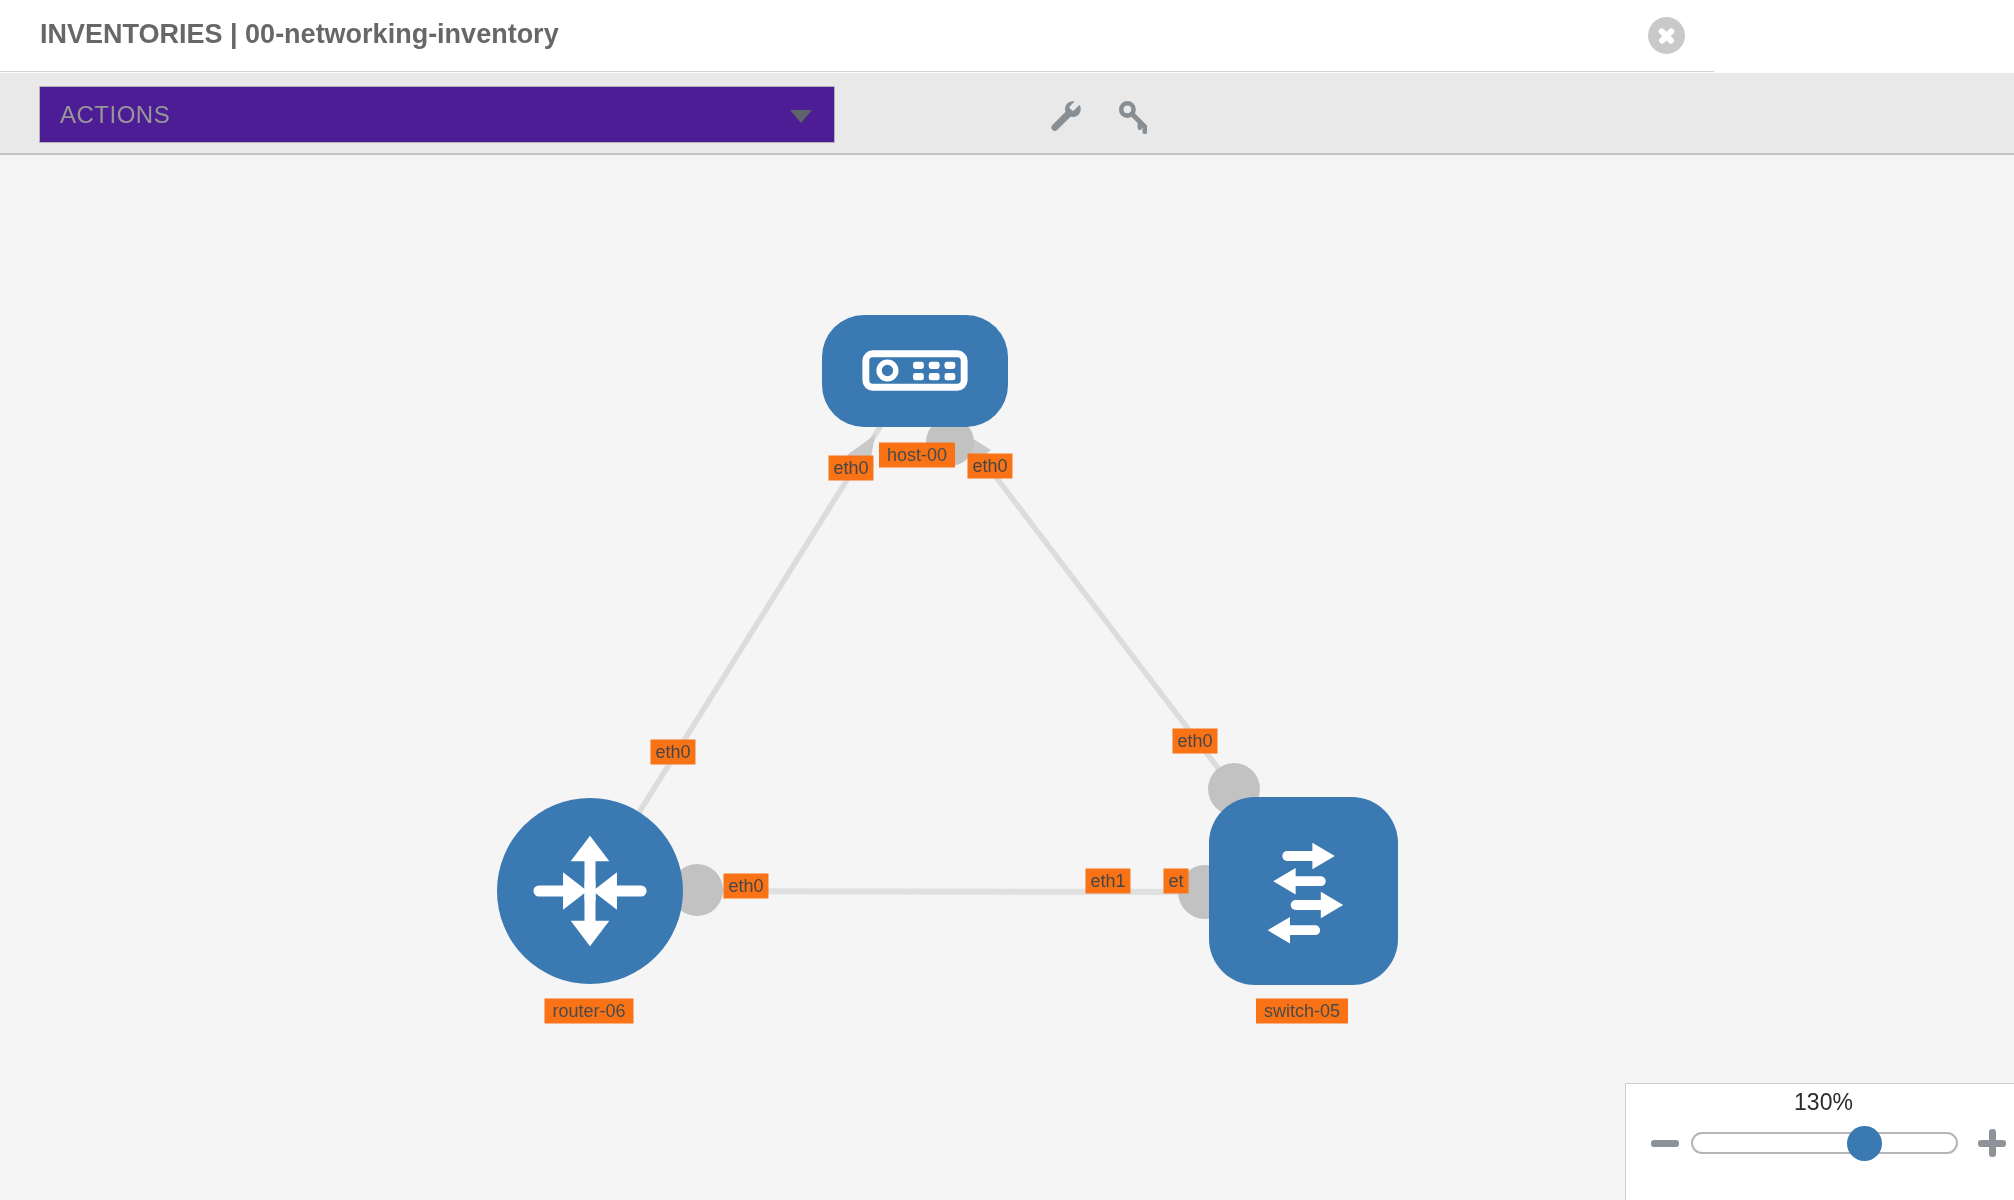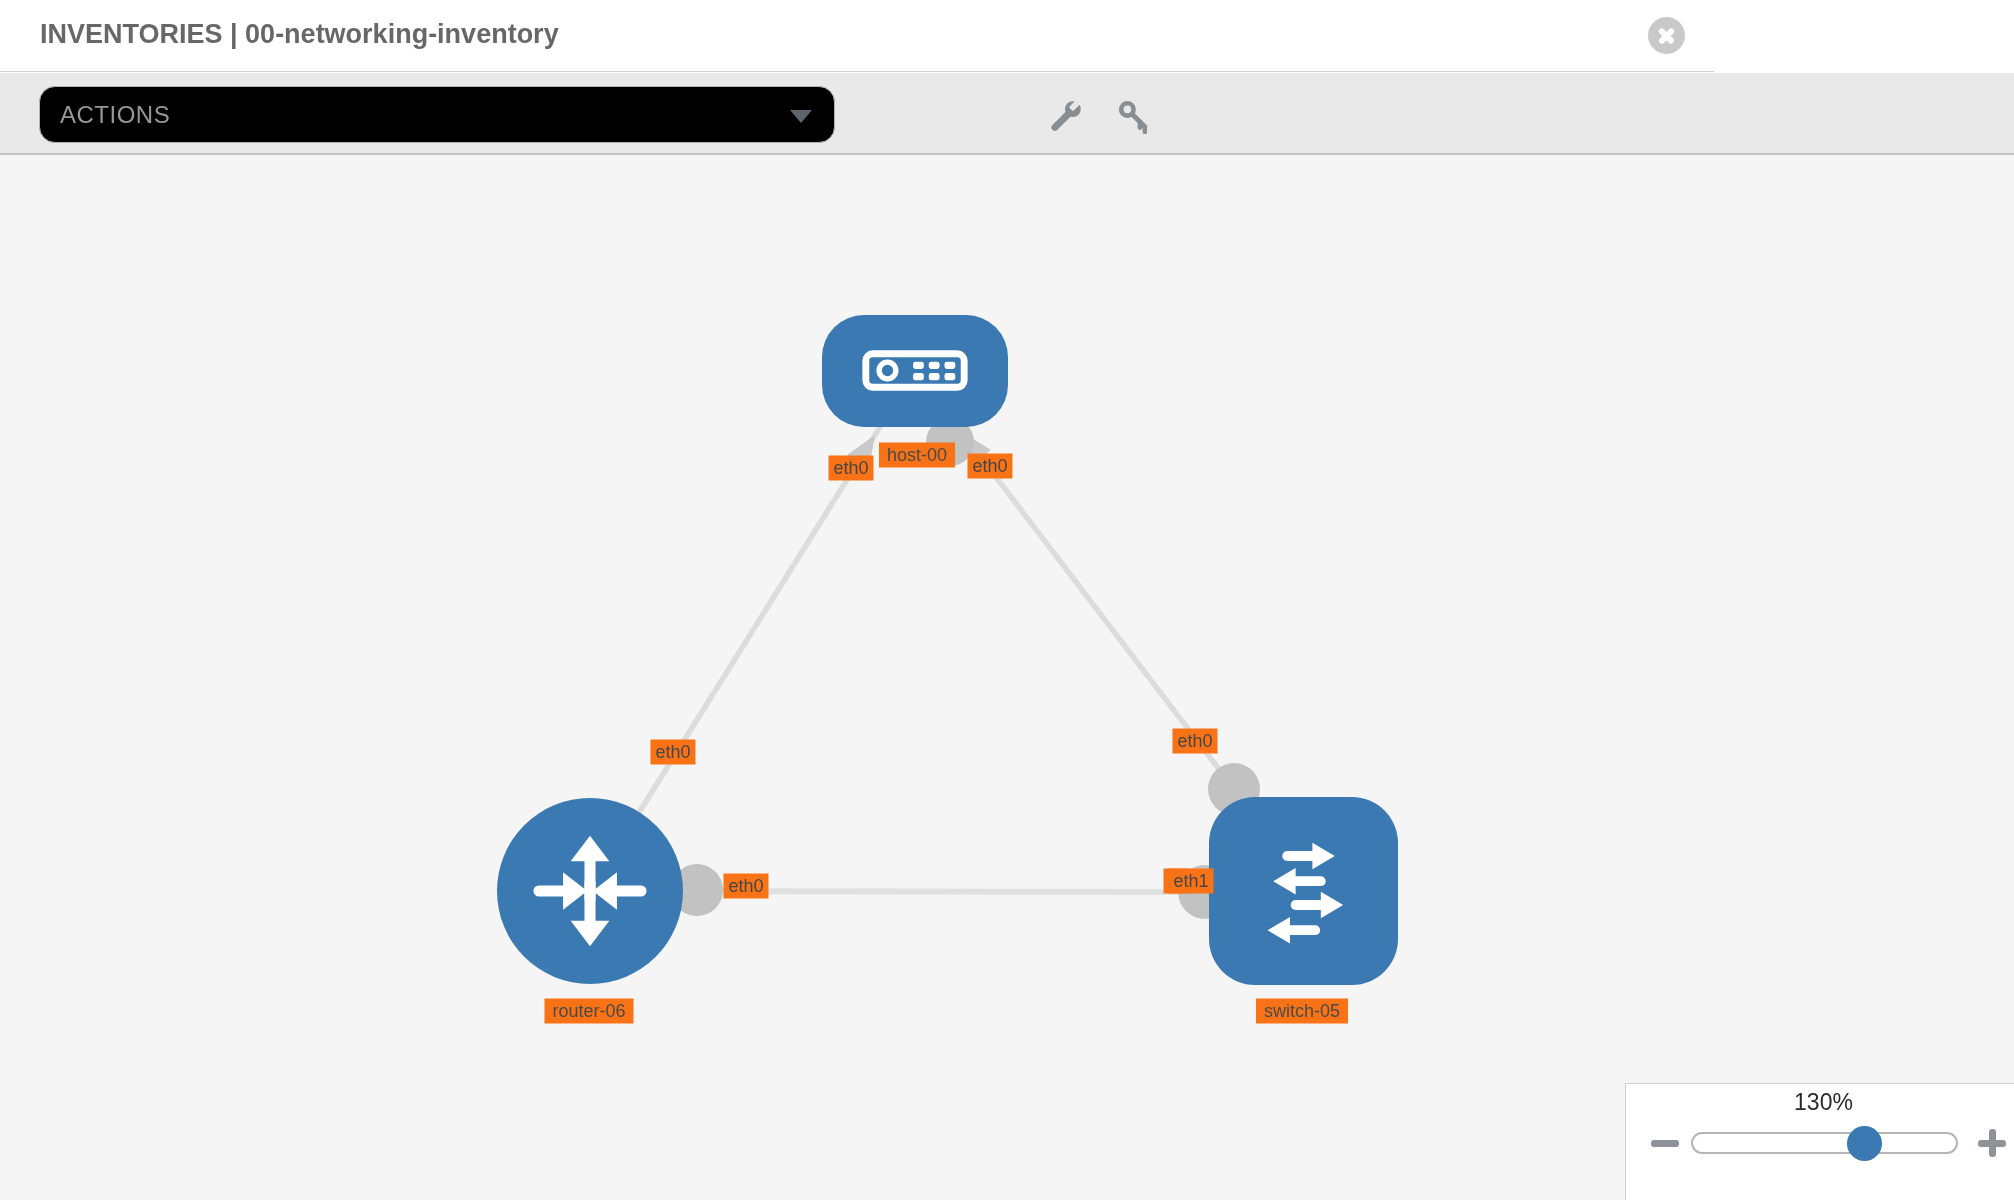--- a/index.html
+++ b/index.html
@@ -15,22 +15,22 @@
   .close-btn { position:absolute; right:29px; top:17px; width:37px; height:37px;
     border-radius:50%; background:#c9c9c9; cursor:pointer; }
   .close-btn .bar { position:absolute; left:9px; top:16px; width:19px; height:5.5px;
     border-radius:3px; background:#fff; }
   .close-btn .b1 { transform:rotate(45deg); }
   .close-btn .b2 { transform:rotate(-45deg); }
 
   
   .toolbar { position:absolute; left:0; top:73px; width:2014px; height:82px;
     background:#e9e9e9; border-bottom:2px solid #c3c3c3; }
-  .dd { position:absolute; top:13px; height:57px; background:#000000;
-    border:1px solid #b3b3b3; border-radius:16px; display:flex; align-items:center;
+  .dd { position:absolute; top:13px; height:57px; background:#4c1d95;
+    border:1px solid #b3b3b3; border-radius:0; display:flex; align-items:center;
     padding:0 24px 0 20px; cursor:pointer; }
   .dd-actions { left:39px; width:796px; }
   .dd-search  { left:1185px; width:790px; }
   .dd-label { font-size:24px; color:#979797; letter-spacing:.5px; }
   .caret { position:absolute; right:22px; top:23px; width:0; height:0;
     border-left:11px solid transparent; border-right:11px solid transparent;
     border-top:13px solid #5d646b; }
   .tool-icon { position:absolute; top:25px; cursor:pointer; }
   .tool-icon.wrench { left:1048px; }
   .tool-icon.key { left:1116px; }
@@ -50,21 +50,21 @@
     color:#4a4a4a; white-space:nowrap; }
   .name-label { font-size:18px; padding:2px 8px; }
   .if-label { font-size:18px; padding:2px 5px; color:#464646; }
   .lbl-host-name   { left:917px; top:300px; z-index:6; }
   .lbl-host-left   { left:851px; top:313px; z-index:5; }
   .lbl-host-right  { left:990px; top:311px; z-index:5; }
   .lbl-router-if   { left:673px; top:597px; }
   .lbl-switch-top-if { left:1195px; top:586px; }
   .lbl-rs-router-if { left:746px; top:731px; }
   .lbl-rs-hidden   { left:1176px; top:726px; z-index:1; }
-  .lbl-rs-switch-if { left:1191px; top:726px; z-index:2; }
+  .lbl-rs-switch-if { left:1108px; top:726px; z-index:2; }
   .lbl-router-name { left:589px; top:856px; }
   .lbl-switch-name { left:1302px; top:856px; }
 
   
   .zoom-panel { position:absolute; left:1625px; top:1083px; width:395px; height:125px;
     background:#fff; border:1px solid #cfcfcf; }
   .zoom-value { position:absolute; left:0; top:5px; width:395px; text-align:center;
     font-size:23px; color:#2a2a2a; }
   .zoom-minus { position:absolute; left:25px; top:56px; width:28px; height:7px;
     border-radius:3px; background:#8d9399; cursor:pointer; }

